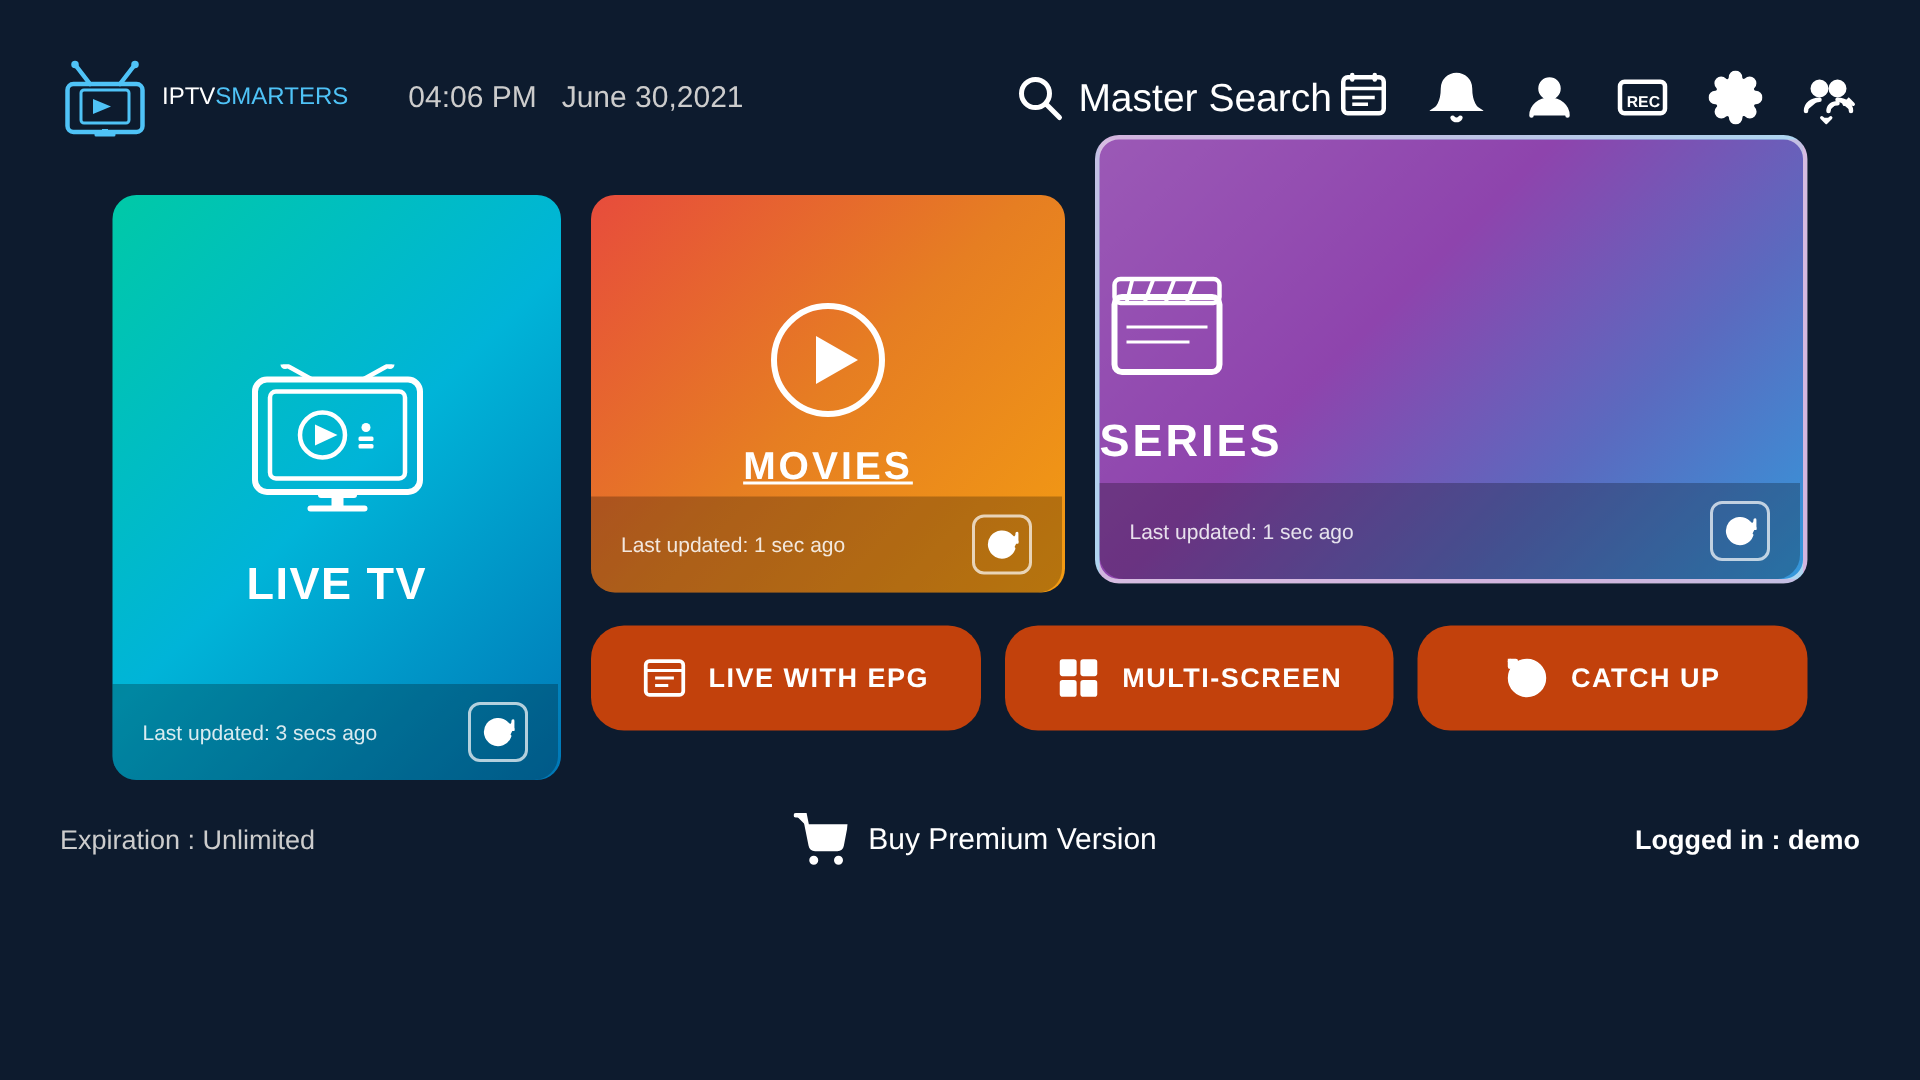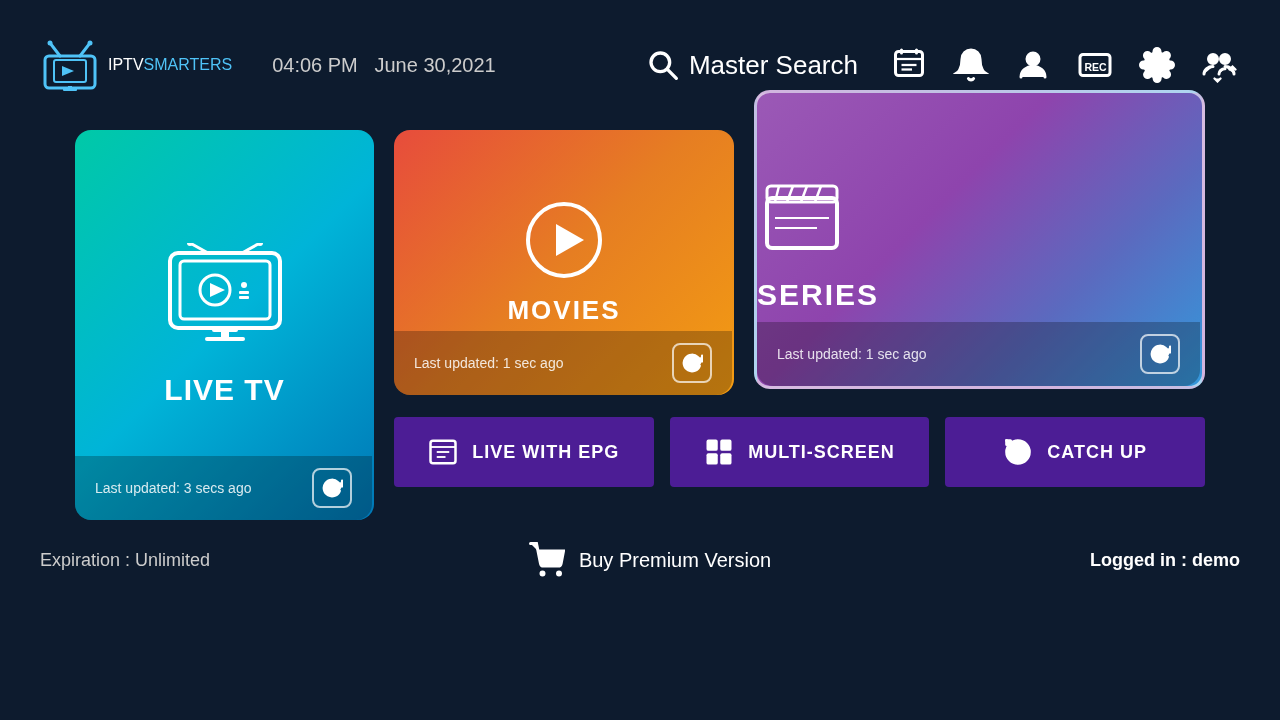--- a/index.html
+++ b/index.html
@@ -49,21 +49,20 @@
       margin-right: auto;
       white-space: nowrap;
     }
 
     .search-bar {
       display: flex;
       align-items: center;
       background: transparent;
       border: none;
       cursor: pointer;
-      margin-right: 30px;
     }
 
     .search-bar .search-icon-svg {
       width: 32px;
       height: 32px;
       margin-right: 10px;
     }
 
     .search-text {
       font-size: 26px;
@@ -171,31 +170,32 @@
       flex: 1;
     }
 
     .top-right-row {
       display: flex;
       gap: 20px;
     }
 
     
     .card-movies {
-      width: 340px;
+      width: 316px;
       height: 265px;
       border-radius: 16px;
       background: linear-gradient(135deg, #e74c3c 0%, #e67e22 50%, #f39c12 100%);
       display: flex;
       flex-direction: column;
       align-items: center;
       justify-content: center;
       position: relative;
       cursor: pointer;
       flex-shrink: 0;
+      text-decoration: underline;
     }
 
     .card-movies .card-label {
       font-size: 26px;
       font-weight: bold;
       margin-top: 15px;
       letter-spacing: 2px;
     }
 
     
@@ -224,22 +224,22 @@
     
     .bottom-buttons {
       display: flex;
       gap: 16px;
       margin-top: 6px;
     }
 
     .action-btn {
       flex: 1;
       height: 70px;
-      border-radius: 4px;
-      background: #4c1d95;
+      border-radius: 22px;
+      background: #c2410c;
       display: flex;
       align-items: center;
       justify-content: center;
       gap: 14px;
       cursor: pointer;
       font-size: 18px;
       font-weight: bold;
       letter-spacing: 1px;
     }
 

